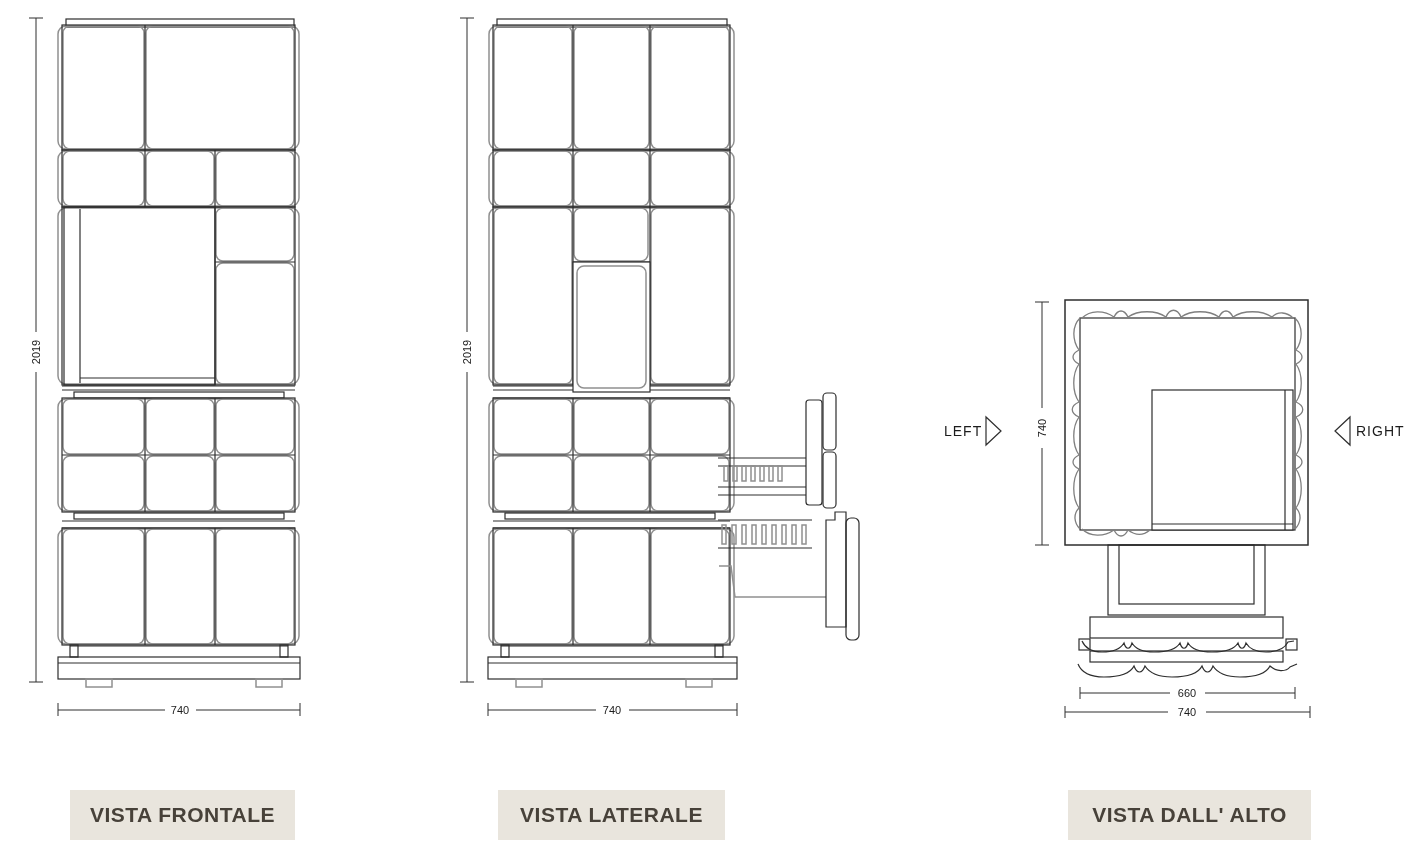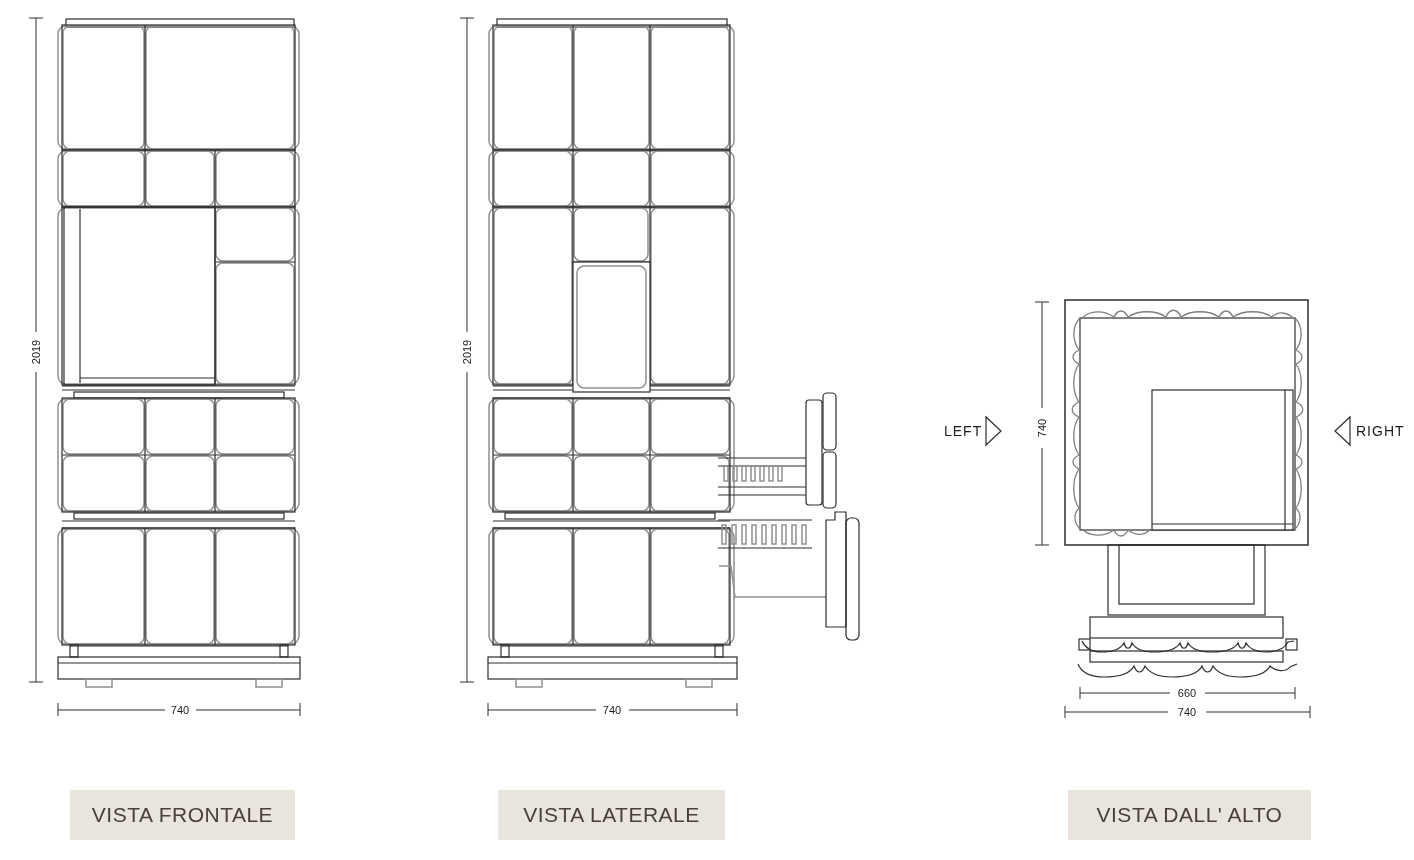--- a/index.html
+++ b/index.html
@@ -8,21 +8,21 @@
   svg{position:absolute;left:0;top:0;}
   .ln{fill:none;stroke:#2e2e2e;stroke-width:1.2;}
   .lnw{fill:none;stroke:#2e2e2e;stroke-width:1.5;}
   .fillw{fill:#ffffff;stroke:#2e2e2e;stroke-width:1.2;}
   .tile{fill:none;stroke:#909090;stroke-width:1.5;}
   .scallop{fill:none;stroke:#7f7f7f;stroke-width:1.3;}
   .dim{fill:none;stroke:#2e2e2e;stroke-width:1;}
   .dimtxt{font:11px "Liberation Sans",sans-serif;fill:#1c1c1c;text-anchor:middle;}
   .marktxt{font:14px "Liberation Sans",sans-serif;fill:#1c1c1c;letter-spacing:1px;}
   .view-label{position:absolute;top:790px;height:50px;display:flex;align-items:center;justify-content:center;
-              background:#e9e5dd;color:#474139;font-size:21px;font-weight:400;letter-spacing:.5px;}
+              background:#e9e5dd;color:#474139;font-size:21px;font-weight:700;letter-spacing:.5px;}
 </style>
 </head>
 <body>
 
 <div class="canvas">
 <svg width="1414" height="860" viewBox="0 0 1414 860">
 
   <g>
 
     <rect class="ln" x="66" y="19" width="228" height="8"></rect>

